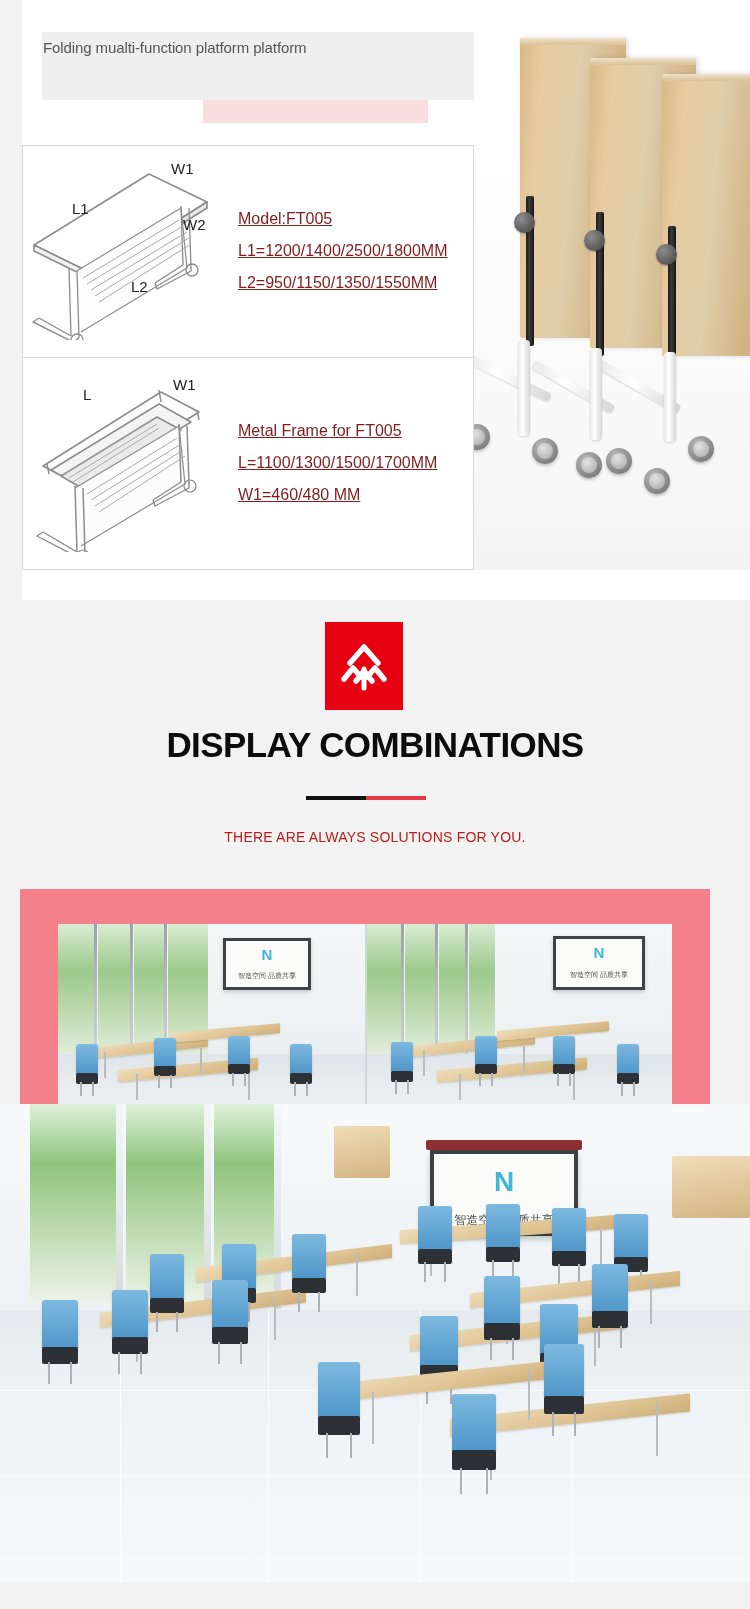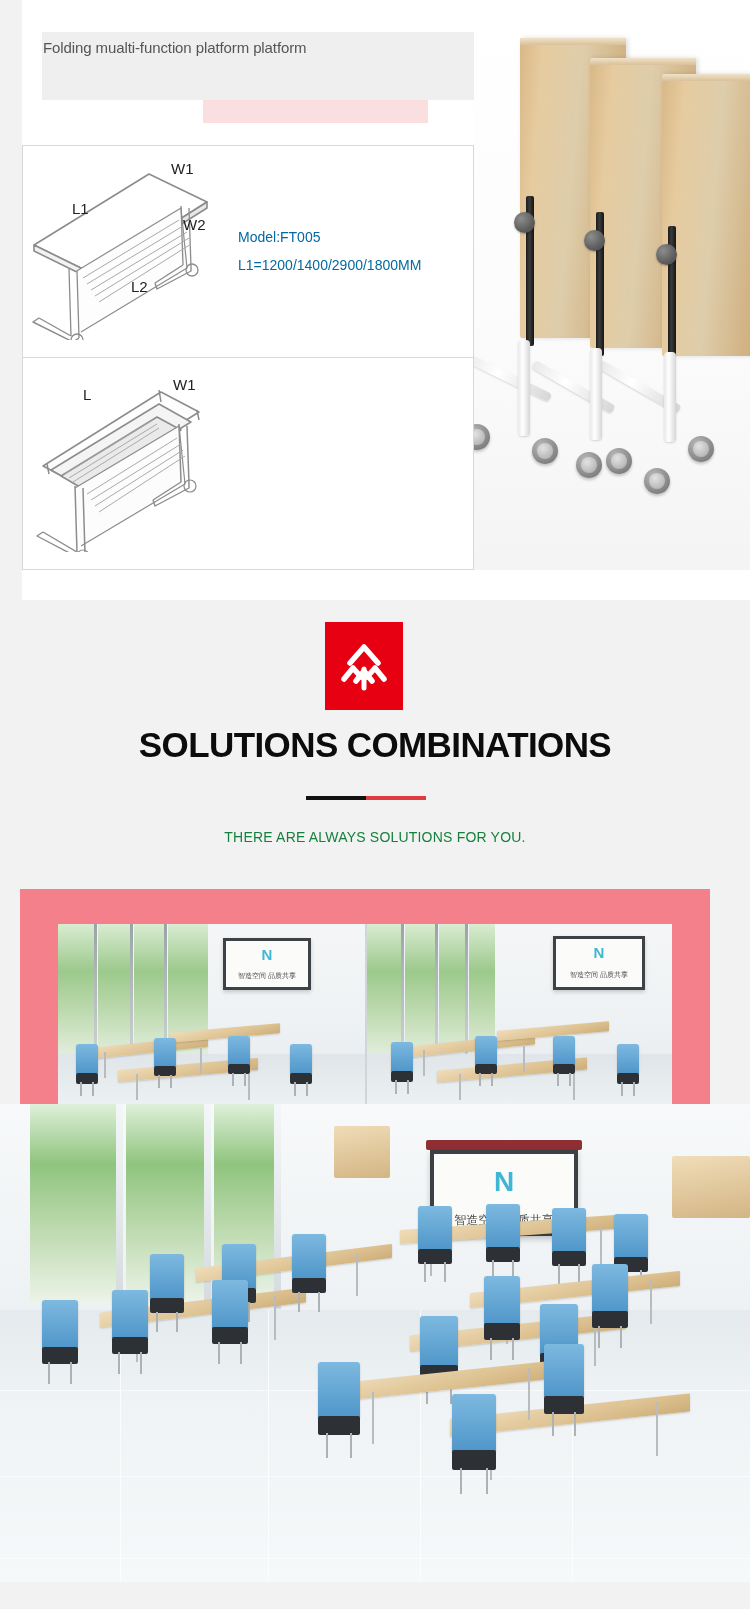--- a/index.html
+++ b/index.html
@@ -46,21 +46,21 @@
   .spec-row.top { border-bottom:1px solid #d8d8d8; }
   .spec-art {
     position:absolute; left:0; top:0; width:220px; height:100%;
   }
   .spec-art svg { position:absolute; left:8px; top:4px; }
   .spec-txt {
     position:absolute; left:215px; top:0; height:100%;
     display:flex; flex-direction:column; justify-content:center;
   }
   .spec-txt .ln {
-    font-size:14px; color:#0369a1; line-height:2.0; white-space:pre;
+    font-size:16px; color:#7f1d1d; line-height:2.0; white-space:pre;text-decoration:underline;
   }
   .dimlabel { font-size:15px; fill:#222; font-family:"Liberation Sans", sans-serif; }
 
   
   .photo-top {
     position:absolute; left:474px; top:0; width:276px; height:570px;
     overflow:hidden; background:#fdfdfd;
   }
   .ptop-bg { position:absolute; inset:0;
     background:linear-gradient(180deg,#ffffff 0%,#fcfcfc 55%,#f4f4f4 100%); }
@@ -97,21 +97,21 @@
   }
   .headline {
     position:absolute; left:0; top:125px; width:750px; text-align:center;
     font-size:35px; font-weight:bold; color:#0c0c0c; letter-spacing:-0.6px;
   }
   .divider { position:absolute; left:306px; top:196px; width:120px; height:4px; }
   .divider .dk { position:absolute; left:0; top:0; width:50%; height:100%; background:#111; }
   .divider .rd { position:absolute; left:50%; top:0; width:50%; height:100%; background:#e03a43; }
   .tagline {
     position:absolute; left:0; top:229px; width:750px; text-align:center;
-    font-size:14px; color:#15803d; letter-spacing:0.2px;
+    font-size:14px; color:#b91c1c; letter-spacing:0.2px;
   }
 
   
   .sec-dual {
     position:absolute; left:20px; top:889px; width:690px; height:257px;
     background:#f4808b;
   }
   .dual-inner {
     position:absolute; left:38px; top:35px; width:614px; height:186px;
     overflow:hidden; display:flex; background:#e9edf0;
@@ -202,21 +202,22 @@
             <path d="M52 128 L148 70 M56 134 L152 76 M60 140 L156 82 M64 146 L158 88 M68 152 L160 94"></path>
           </g>
           <text class="dimlabel" x="41" y="64">L1</text>
           <text class="dimlabel" x="140" y="24">W1</text>
           <text class="dimlabel" x="152" y="80">W2</text>
           <text class="dimlabel" x="100" y="142">L2</text>
         </svg>
       </div>
       <div class="spec-txt">
         <div class="ln">Model:FT005</div>
-        <div class="ln">L1=1200/1400/2900/1800MM</div>
+        <div class="ln">L1=1200/1400/2500/1800MM</div>
+        <div class="ln">L2=950/1150/1350/1550MM</div>
       </div>
     </div>
 
     <div class="spec-row">
       <div class="spec-art">
         <svg width="205" height="190" viewBox="0 0 205 190">
           <g fill="none" stroke="#8c8c8c" stroke-width="1.5" stroke-linejoin="round">
             <path d="M12 104 L130 30 L168 50 L50 124 Z" fill="#fdfdfd"></path>
             <path d="M20 108 L128 42 L160 60 L52 126 Z" fill="#f4f4f4"></path>
             <path d="M30 114 L126 55 L150 68 L54 128 Z" fill="#eaeaea"></path>
@@ -230,20 +231,25 @@
             <circle cx="52" cy="194" r="6" stroke-width="1.2"></circle>
           </g>
           <g stroke="#aaaaaa" stroke-width="1">
             <path d="M34 112 L122 58 M38 116 L126 62 M42 120 L128 66"></path>
             <path d="M56 132 L146 76 M60 138 L150 82 M64 144 L152 88 M68 150 L154 94"></path>
           </g>
           <text class="dimlabel" x="52" y="38">L</text>
           <text class="dimlabel" x="142" y="28">W1</text>
         </svg>
       </div>
+      <div class="spec-txt">
+        <div class="ln">Metal Frame for FT005</div>
+        <div class="ln">L=1100/1300/1500/1700MM</div>
+        <div class="ln">W1=460/480 MM</div>
+      </div>
     </div>
   </div>
 
   <div class="photo-top">
     <div class="ptop-bg"></div>
 
     <div class="fold-panel" style="left:46px; top:38px;  width:106px; height:300px;">
         <div class="fold-edge"></div>
       </div>
     <div class="fold-panel" style="left:116px; top:58px; width:106px; height:290px;">
@@ -281,21 +287,21 @@
     <svg width="52" height="60" viewBox="0 0 52 60" aria-hidden="true">
       <g fill="none" stroke="#ffffff" stroke-width="5.5" stroke-linecap="round" stroke-linejoin="round">
         <path d="M12 27 L26 11 L40 27"></path>
         <path d="M6 43 L15 32 L23 41"></path>
         <path d="M46 43 L37 32 L29 41"></path>
         <path d="M18 45 L26 35 L34 45"></path>
       </g>
       <path d="M26 33 L26 52" stroke="#ffffff" stroke-width="5" stroke-linecap="round"></path>
     </svg>
   </div>
-  <div class="headline">SOLUTIONS COMBINATIONS</div>
+  <div class="headline">DISPLAY COMBINATIONS</div>
   <div class="divider">
     <span class="dk"></span>
     <span class="rd"></span>
   </div>
   <div class="tagline">THERE ARE ALWAYS SOLUTIONS FOR YOU.</div>
 </section>
 
 <section class="sec-dual">
   <div class="dual-inner">
 

